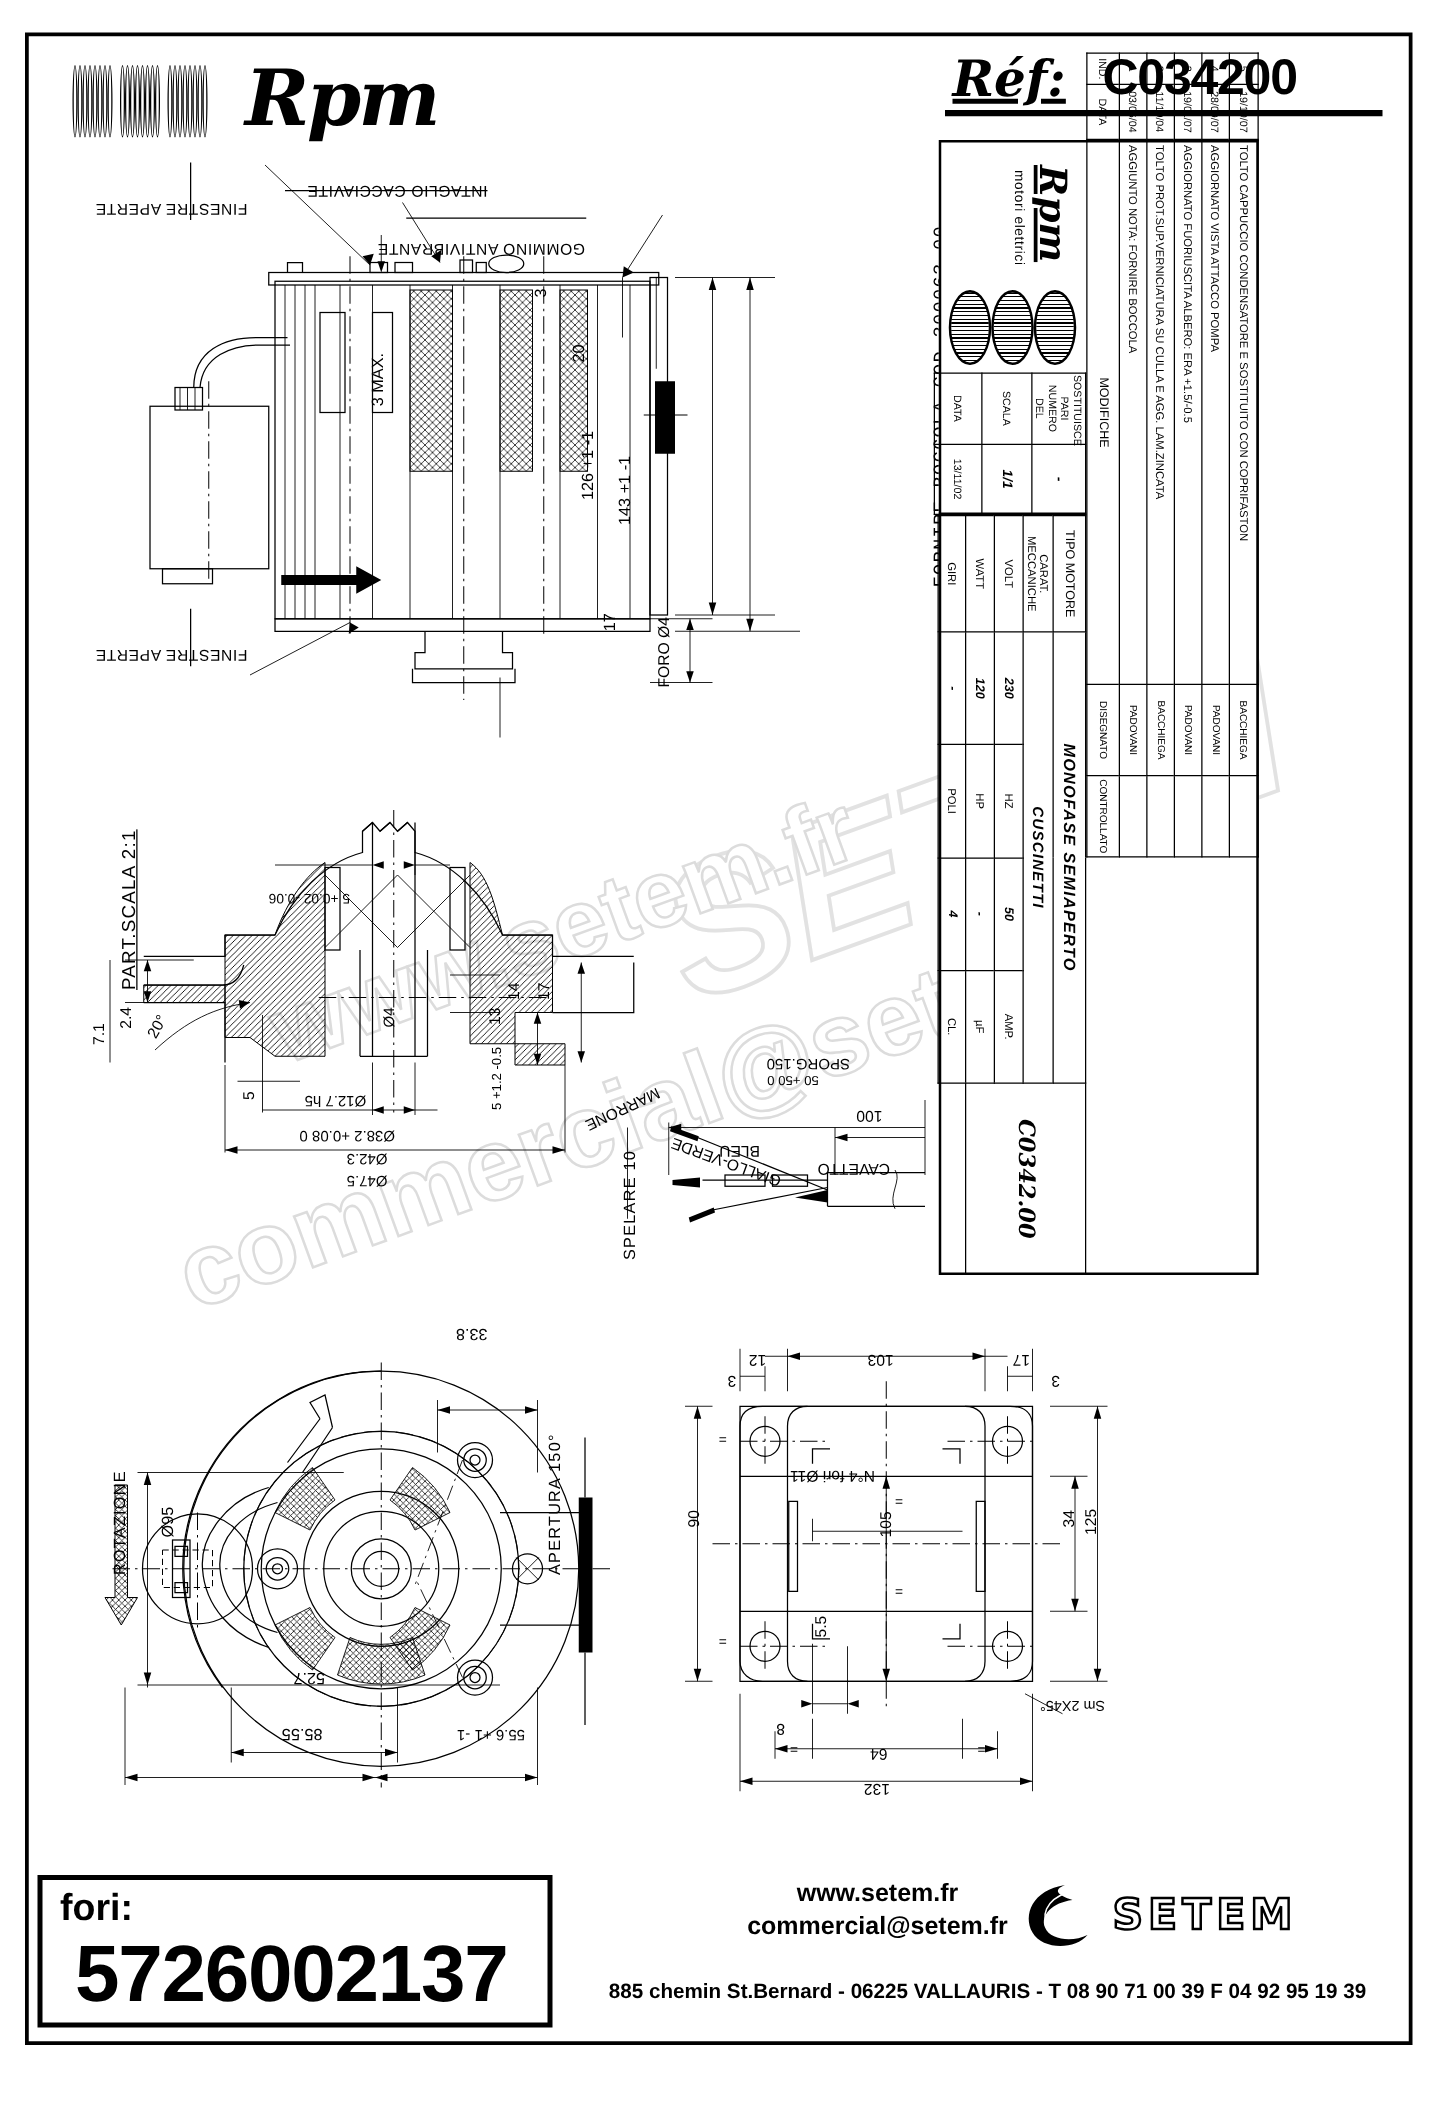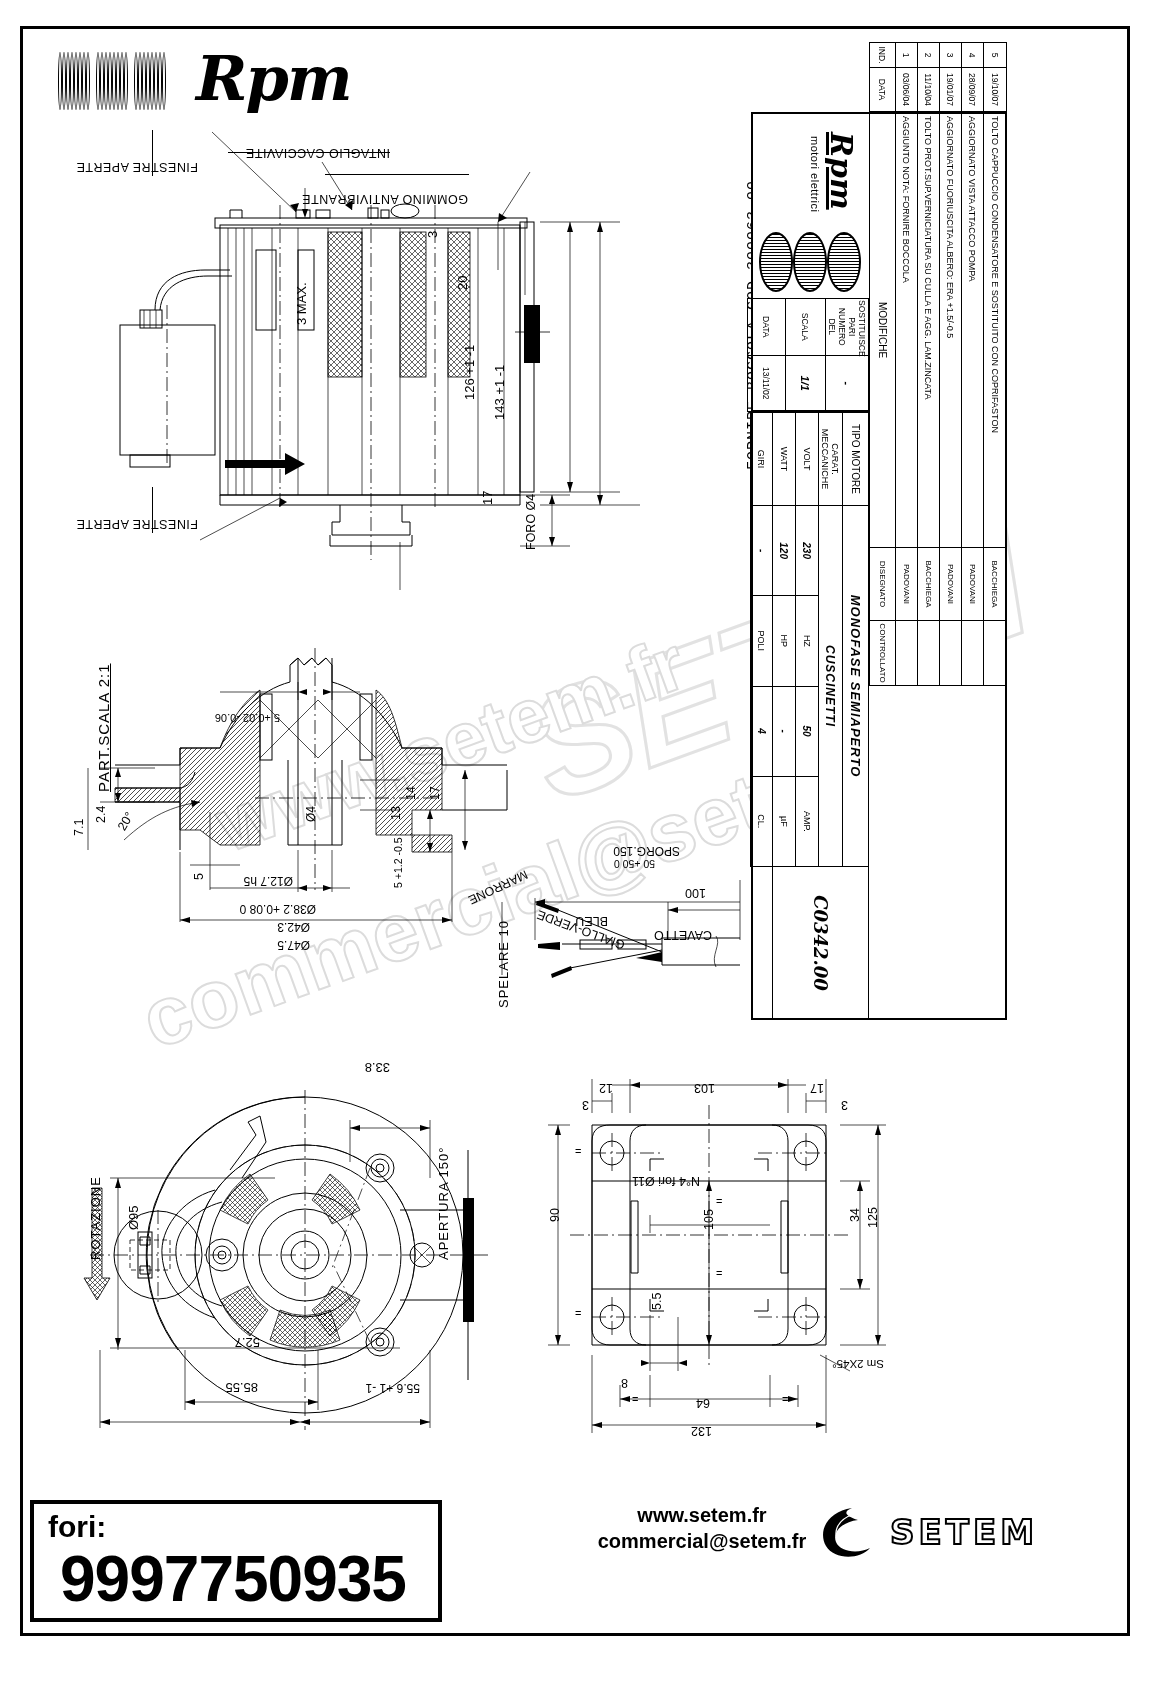--- a/index.html
+++ b/index.html
@@ -85,20 +85,25 @@
         <span style="left:0"></span>
           <span style="left:4px"></span>
           <span style="left:8px"></span>
           <span style="left:12px"></span>
         <span style="left:16px"></span>
           <span style="left:20px"></span>
           <span style="left:24px"></span>
           <span style="left:28px"></span>
       </div>
       <div id="rpm-word">Rpm</div>
+    </div>
+    <div id="ref-box">
+      <div id="ref-label">Réf:</div>
+      <div id="ref-value">C034200</div>
+      <div id="ref-underline"></div>
     </div>
   </div>
 
   <div class="wm" id="wm3">SETEM</div>
   <div class="wm" id="wm1">www.setem.fr</div>
   <div class="wm" id="wm2">commercial@setem.fr</div>
 
   <div class="txt mono" style="left:745px;top:470px;transform:rotate(-90deg);transform-origin:0 0;font-size:15px;letter-spacing:1px;">FORNIRE BOCCOLA COD.300063.00</div>
 
   <svg width="700" height="520" style="left:100px;top:110px;">
@@ -775,28 +780,29 @@
           </tr>
         </tbody>
           </table>
       </div>
     </div>
   </div>
 
   <div id="footer">
     <div id="code-box">
       <div id="code-label">fori:</div>
-      <div id="code-value">9997750935</div>
+      <div id="code-value">5726002137</div>
     </div>
     <div id="footer-right">
       <div id="site">www.setem.fr</div>
       <div id="mail">commercial@setem.fr</div>
       <div id="setem-logo">
         <svg width="290" height="62">
           <path d="M40 6 C 14 10 6 30 14 44 C 22 58 48 58 58 46 C 46 52 28 50 24 40 C 20 30 30 20 46 18 C 34 14 30 10 40 6 Z" fill="#000"></path>
           <path d="M42 12 C 24 18 20 32 28 40 C 36 48 52 44 56 36" fill="none" stroke="#fff" stroke-width="1.2"></path>
         </svg>
         <div id="setem-word">SETEM</div>
       </div>
+      <div id="addr">885 chemin St.Bernard  -  06225 VALLAURIS  -  T 08 90 71 00 39   F 04 92 95 19 39</div>
     </div>
   </div>
 
 </div>
 
 </body></html>

